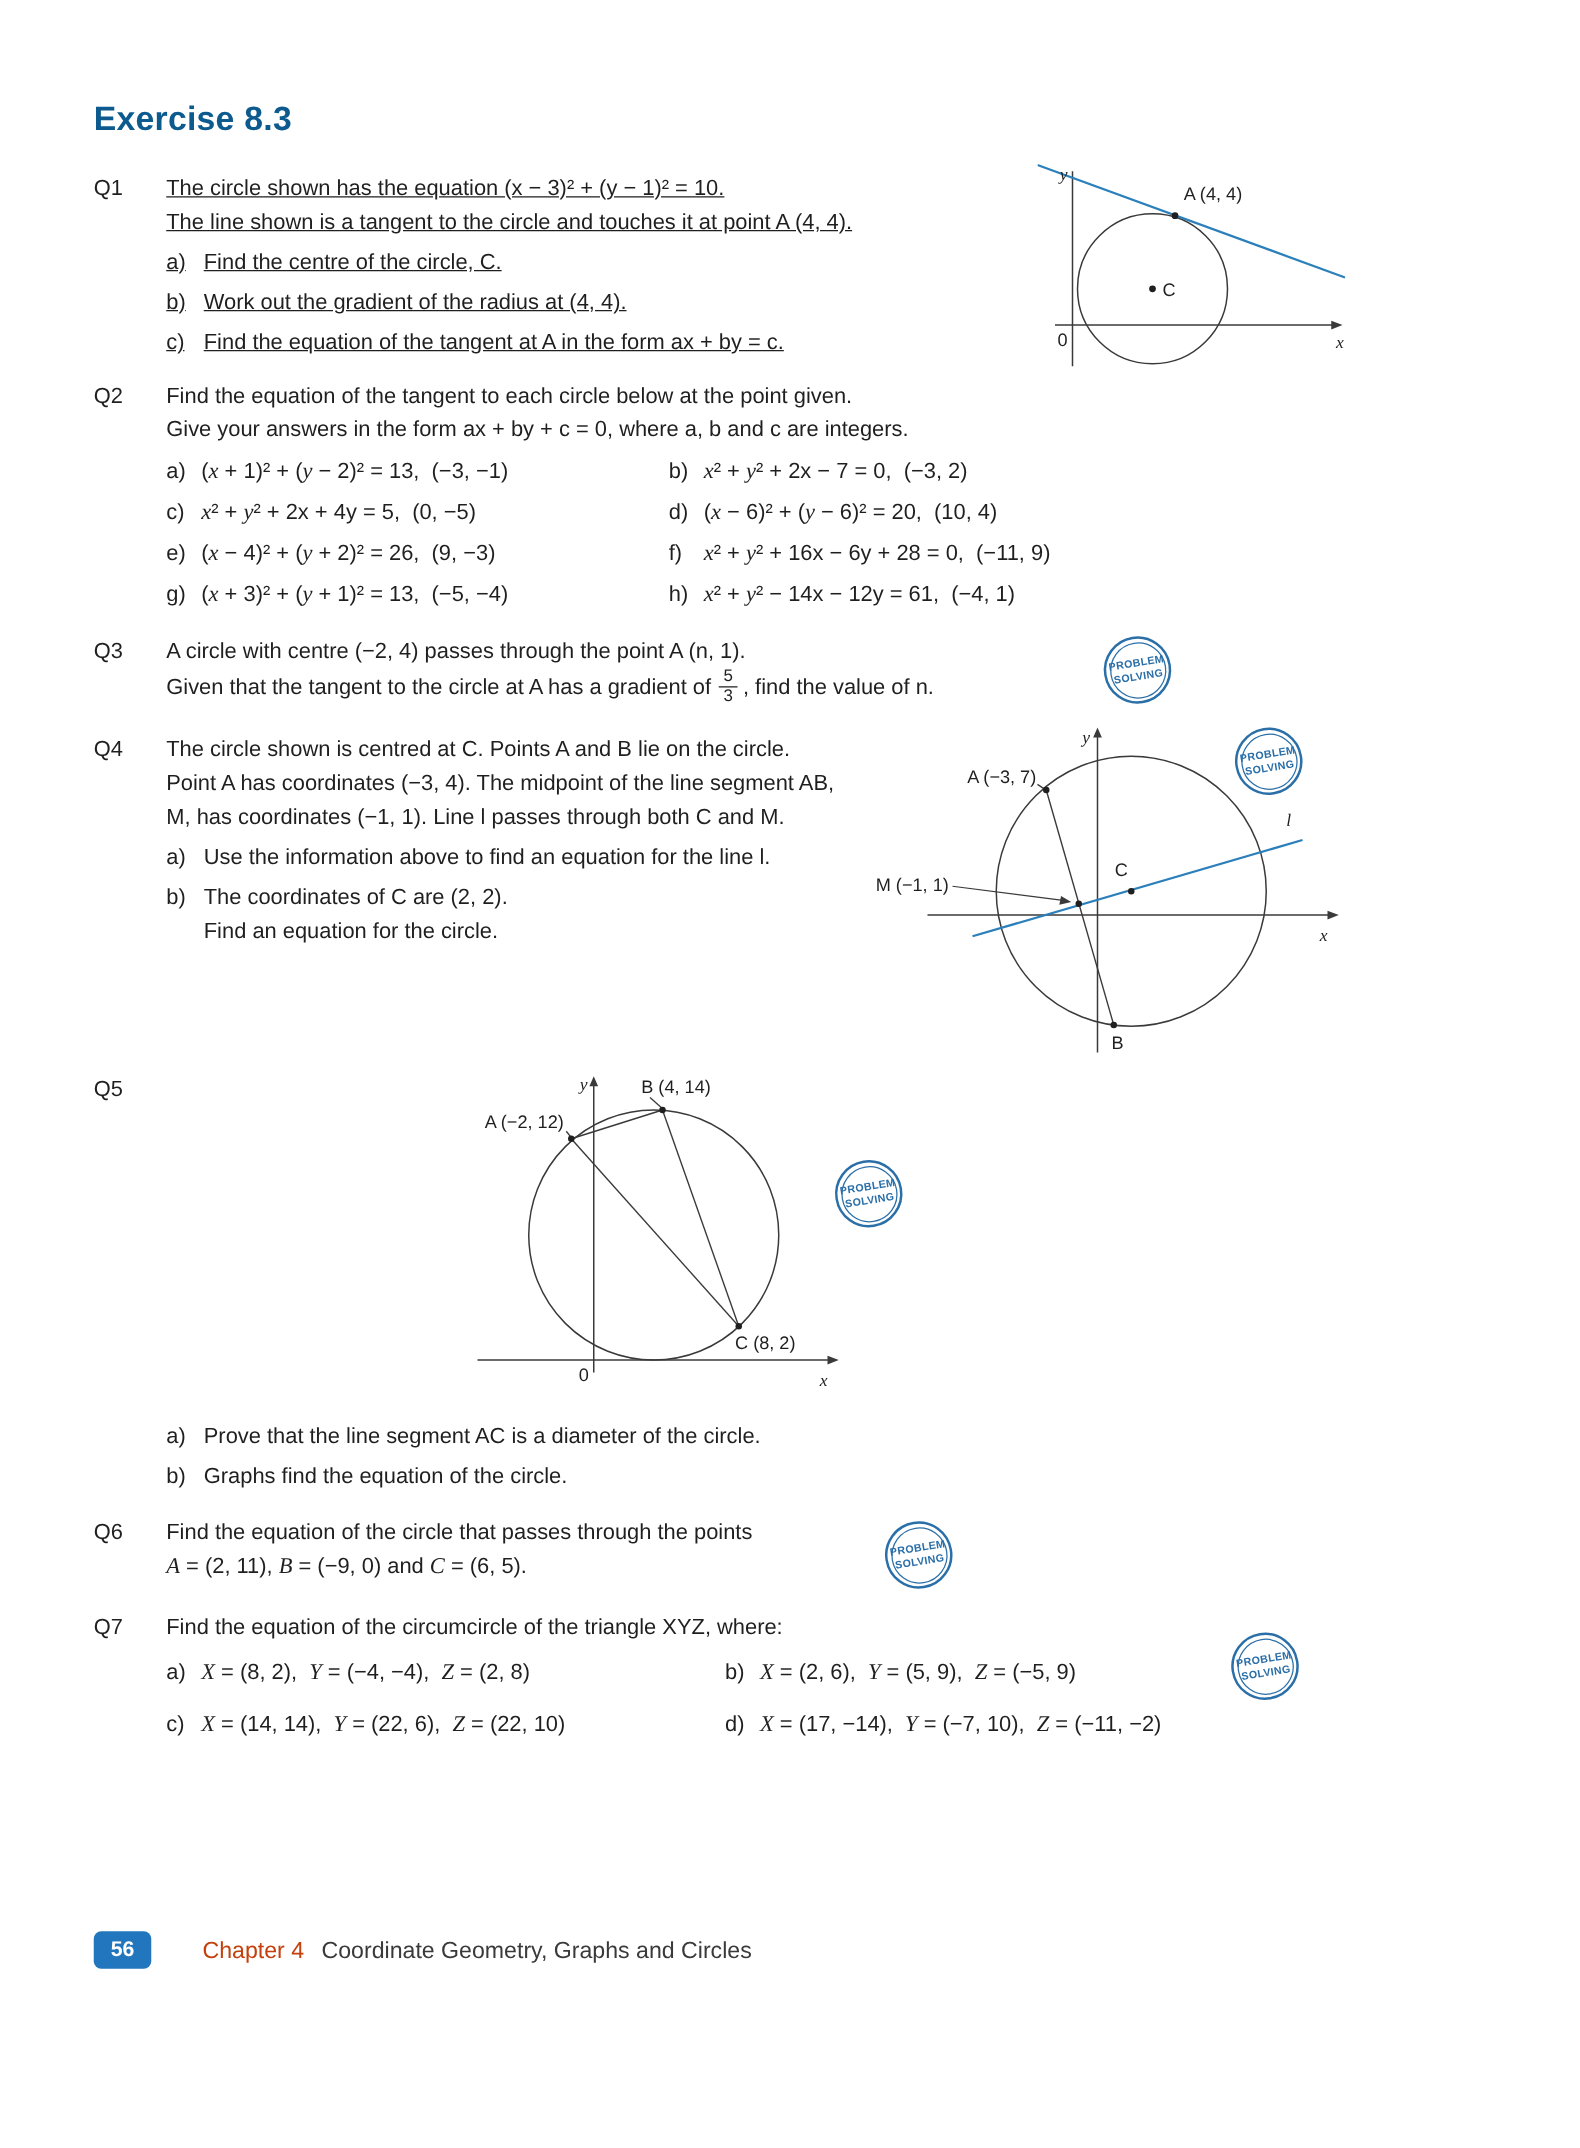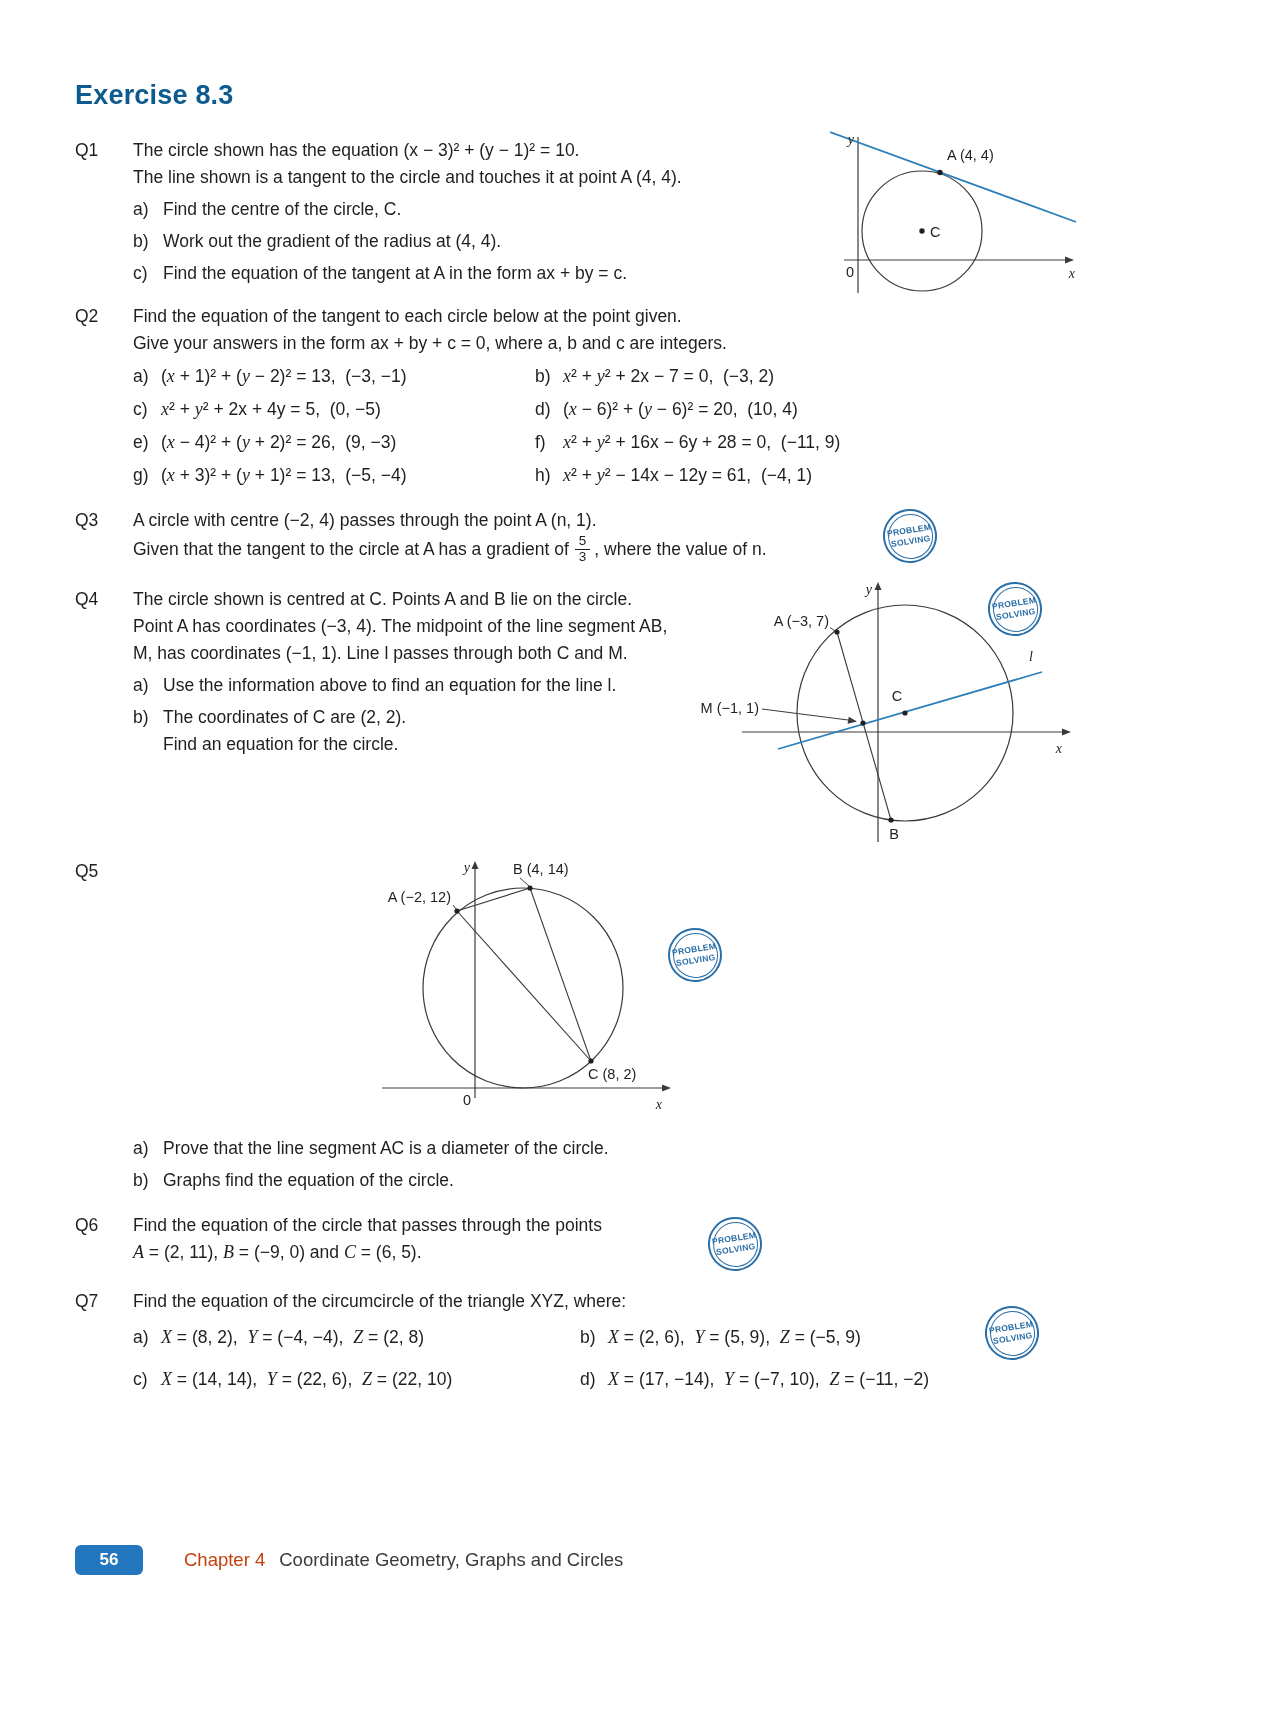--- a/index.html
+++ b/index.html
@@ -46,21 +46,21 @@
     display: grid;
     grid-template-columns: 447px auto;
     row-gap: 15px;
     margin-top: 9px;
   }
   .item { display: flex; }
   .item-label { flex: none; width: 28px; }
   .math-text { white-space: pre-wrap; }
   .math-text i { font-family: "Liberation Serif", serif; font-size: 18px; }
 
-  .q1-block { margin-bottom: 16px; }
+  .q1-block { margin-bottom: 16px; text-decoration: underline; }
   .q2-block { margin-bottom: 18px; }
   .q3-block { margin-bottom: 18px; }
   .q4-block { min-height: 256px; margin-bottom: 16px; }
   .q5-block { margin-bottom: 18px; }
   .q6-block { margin-bottom: 22px; }
   .q7-block { margin-bottom: 0; }
 
   
   .frac {
     display: inline-flex;
@@ -121,21 +121,21 @@
 
   
   .footer {
     position: absolute;
     left: 75px;
     top: 1545px;
     display: flex;
     align-items: center;
   }
   .page-badge {
-    width: 68px;
+    width: 46px;
     height: 30px;
     background: #2176bd;
     color: #ffffff;
     border-radius: 6px;
     display: flex;
     align-items: center;
     justify-content: center;
     font-size: 17px;
     font-weight: 700;
   }
@@ -226,21 +226,21 @@
     </div>
   </div>
 
   <div class="q q3-block">
     <span class="q-label">Q3</span>
     <div class="q-body">
       <span class="q-line">A circle with centre (−2, 4) passes through the point A (n, 1).</span>
       <span class="q-line"><span>Given that the tangent to the circle at A has a gradient of</span><span class="frac">
             <span class="num">5</span>
             <span class="den">3</span>
-          </span><span>, where the value of n.</span></span>
+          </span><span>, find the value of n.</span></span>
     </div>
     <div class="stamp" style="left:808px; top:2px;">
       <span class="stamp-line">PROBLEM</span>
       <span class="stamp-line">SOLVING</span>
     </div>
   </div>
 
   <div class="q q4-block">
     <span class="q-label">Q4</span>
     <div class="q-body">

